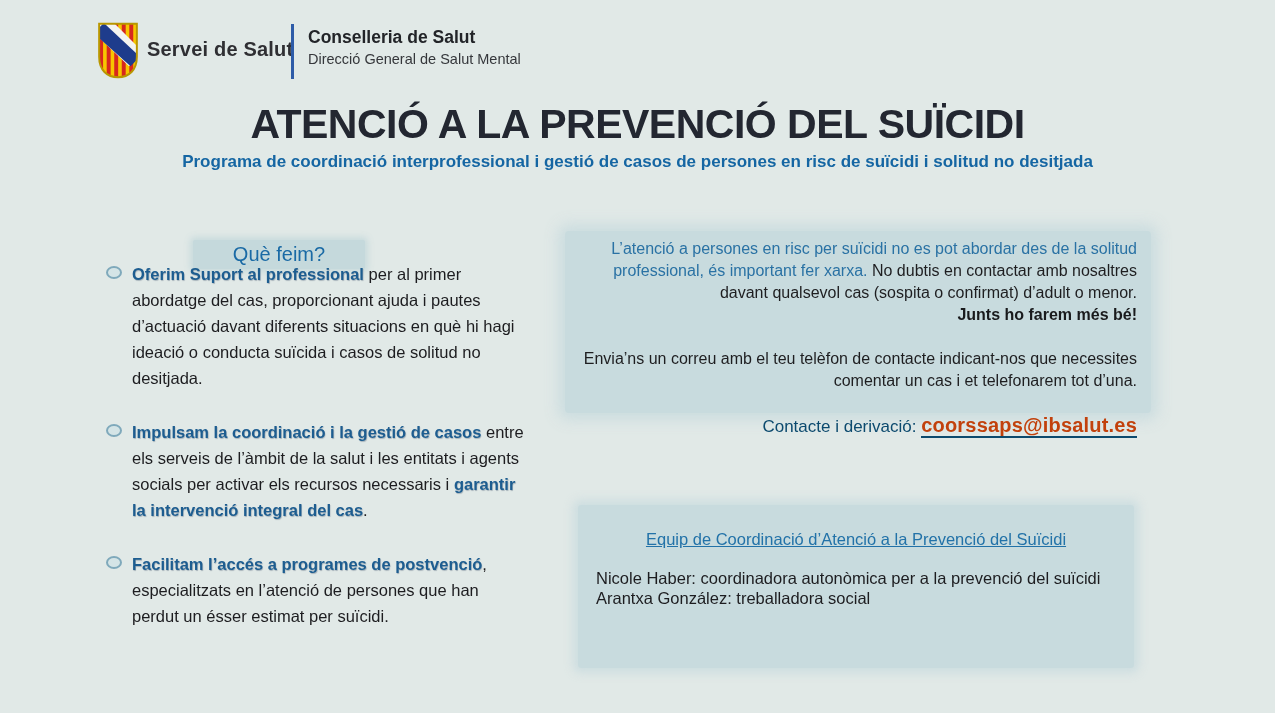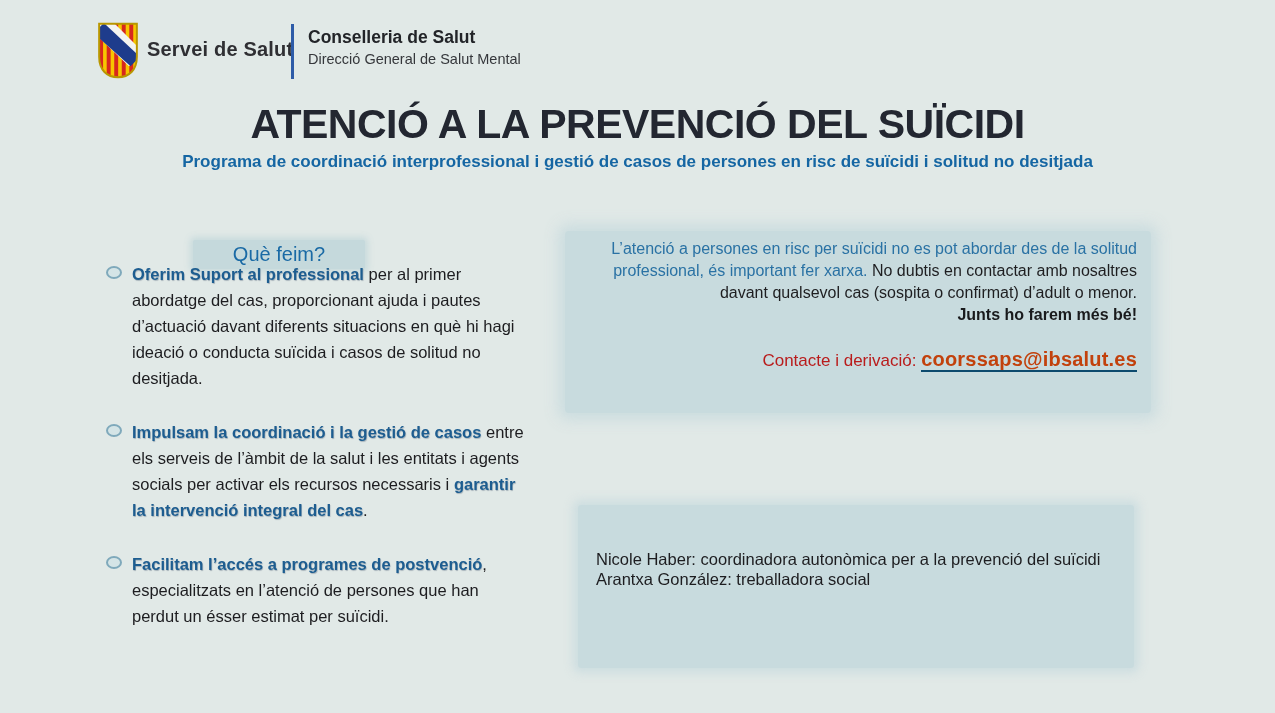--- a/index.html
+++ b/index.html
@@ -42,21 +42,21 @@
   
   .contact-box { left:565px; top:231px; width:586px; height:182px;
     background:#c8dbde; border-radius:4px;
     box-shadow:0 0 14px 7px rgba(200,219,222,0.85);
     padding:7px 14px 0 14px; text-align:right;
     font-size:16px; line-height:22px; color:#1e1e20; }
   .txt-blue { color:#2a72a4; }
   .slogan { font-weight:700; color:#191a1c; }
   .contact-box .para2 { margin-top:22px; }
   .contact-line { margin-top:22px; font-size:17px; }
-  .contact-label { color:#b91c1c; }
+  .contact-label { color:#0c4a6e; }
   .email-link { font-size:20px; font-weight:700; color:#c2410c;
     text-decoration:none; border-bottom:2px solid #0c4a6e; cursor:pointer; letter-spacing:0.2px; }
 
   
   .team-box { left:578px; top:505px; width:556px; height:163px;
     background:#c8dbde; border-radius:3px;
     box-shadow:0 0 10px 5px rgba(200,219,222,0.8);
     padding:25px 18px 0 18px; color:#1d1d20; }
   .team-heading { text-align:center; font-size:16.5px; color:#2272a8;
     text-decoration:underline; }
@@ -107,21 +107,23 @@
   </div>
   <div class="bullet">
     <span class="bullet-icon"></span>
     <span class="bullet-text"><span class="lead">Facilitam l’accés a programes de postvenció</span><span>, especialitzats en l’atenció de persones que han perdut un ésser estimat per suïcidi.</span><span class="lead"></span><span></span></span>
   </div>
 </div>
 
 <div class="abs contact-box">
   <p><span class="txt-blue">L’atenció a persones en risc per suïcidi no es pot abordar des de la solitud professional, és important fer xarxa.</span><span> No dubtis en contactar amb nosaltres davant qualsevol cas (sospita o confirmat) d’adult o menor.</span></p>
   <p class="slogan">Junts ho farem més bé!</p>
+  <p class="para2">Envia’ns un correu amb el teu telèfon de contacte indicant-nos que necessites comentar un cas i et telefonarem tot d’una.</p>
   <p class="contact-line"><span class="contact-label">Contacte i derivació: </span><a class="email-link">coorssaps@ibsalut.es</a></p>
 </div>
 
 <div class="abs team-box">
+  <div class="team-heading">Equip de Coordinació d’Atenció a la Prevenció del Suïcidi</div>
   <ul class="team-members">
     <li>Nicole Haber: coordinadora autonòmica per a la prevenció del suïcidi</li>
     <li>Arantxa González: treballadora social</li>
   </ul>
 </div>
 
 </body></html>

